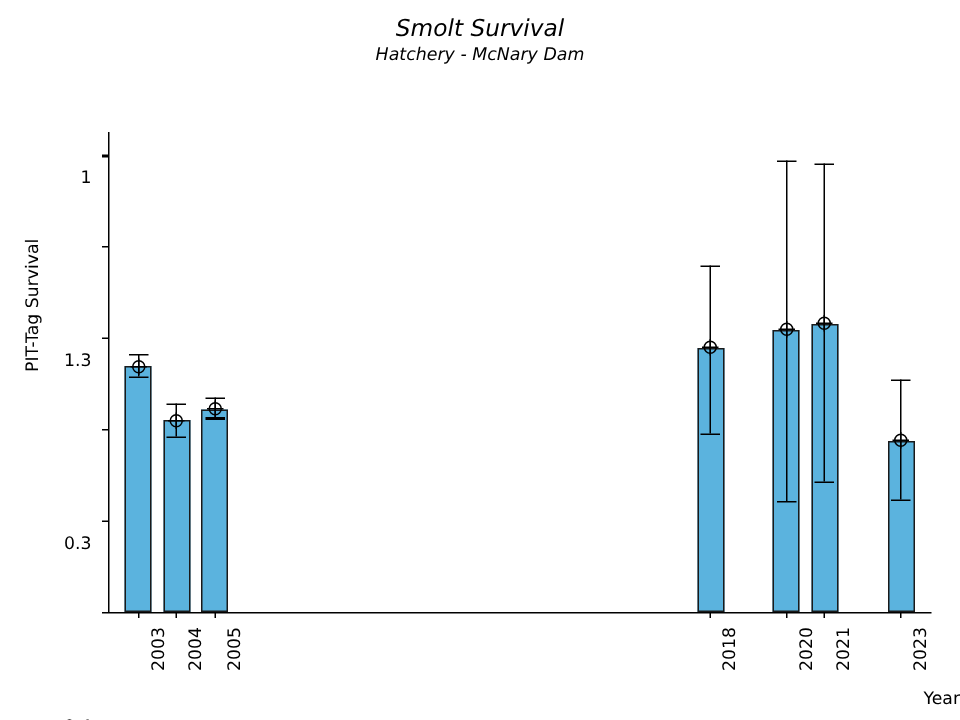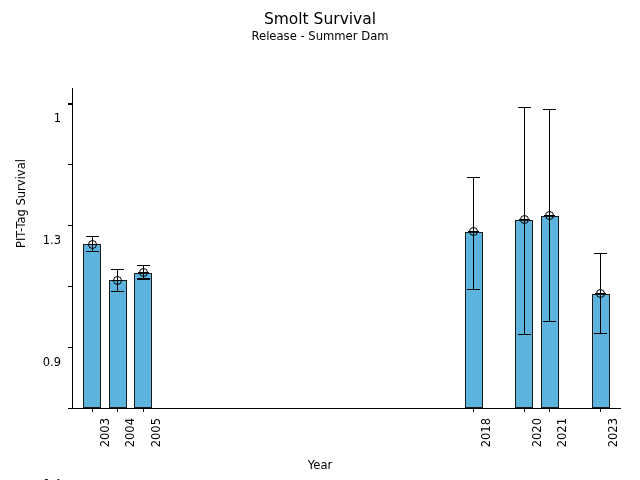--- a/index.html
+++ b/index.html
@@ -22,20 +22,21 @@
     height: 480px;
   }
   
   .title-block {
     position: absolute;
     left: 0;
     top: 10px;
     width: 640px;
     text-align: center;
     pointer-events: none;
+    font-style: italic;
   }
   .title-main {
     font-size: 15.5px;
     line-height: 19px;
     color: #000;
   }
   .title-sub {
     font-size: 11.6px;
     line-height: 15px;
     color: #000;
@@ -104,21 +105,21 @@
     color: #000;
     transform-origin: left top;
     transform: rotate(-90deg);
     white-space: nowrap;
   }
   .xlabel {
     position: absolute;
     left: 0;
     top: 458px;
     width: 640px;
-    text-align: center;
+    text-align: right;
     font-size: 11.5px;
     color: #000;
   }
   
   .bar {
     position: absolute;
     box-sizing: border-box;
     border: 1.1px solid #1a1a1a;
   }
   
@@ -162,37 +163,37 @@
     background: #000;
   }
 </style>
 </head>
 <body>
 
 <div id="figure">
 
   <div class="title-block">
     <div class="title-main">Smolt Survival</div>
-    <div class="title-sub">Release - Summer Dam</div>
+    <div class="title-sub">Hatchery - McNary Dam</div>
   </div>
 
   <div class="ylabel">PIT-Tag Survival</div>
   <div class="xlabel">Year</div>
 
   <div id="plot">
     <div class="axis-line" id="yaxis-line"></div>
     <div class="axis-line" id="xaxis-line"></div>
     <div id="yticks">
         <div class="ytick-mark" style="top: 320px;"></div>
         <div class="ytick-mark" style="top: 259.048px;"></div>
         <div class="ytick-mark" style="top: 198.095px;">
           <div class="ytick-label" style="top: 198.095px;">0.4</div>
         </div>
         <div class="ytick-mark" style="top: 137.143px;">
-          <div class="ytick-label" style="top: 137.143px;">0.9</div>
+          <div class="ytick-label" style="top: 137.143px;">0.3</div>
         </div>
         <div class="ytick-mark" style="top: 76.1905px;">
           <div class="ytick-label" style="top: 76.1905px;">1.3</div>
         </div>
         <div class="ytick-mark" style="top: 15.2381px;">
           <div class="ytick-label" style="top: 15.2381px;">1</div>
         </div>
       </div>
     <div id="xticks">
         <div class="xtick-mark" style="left: 19.6833px;"></div>

